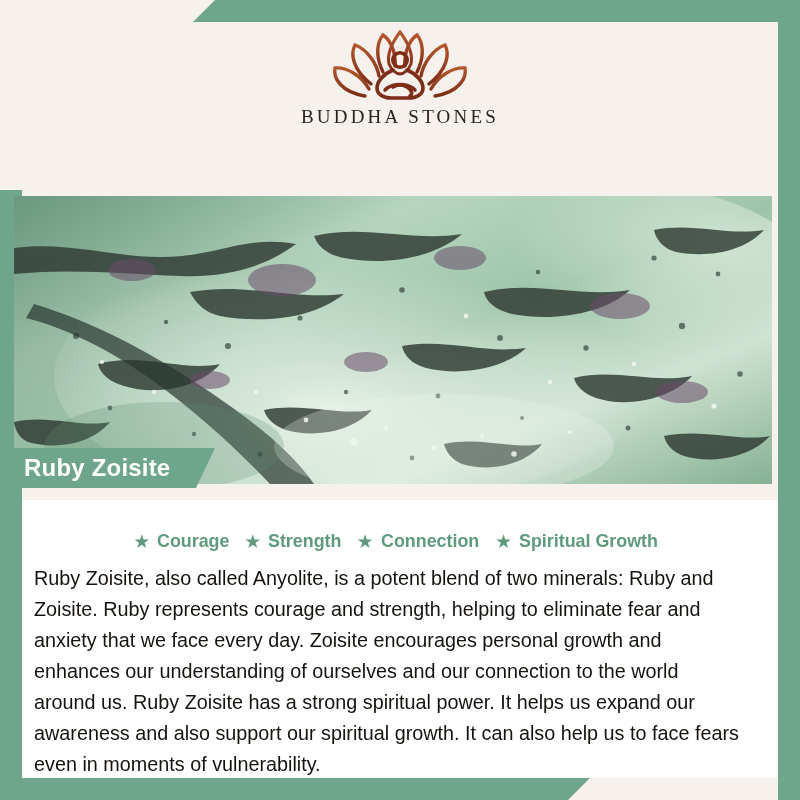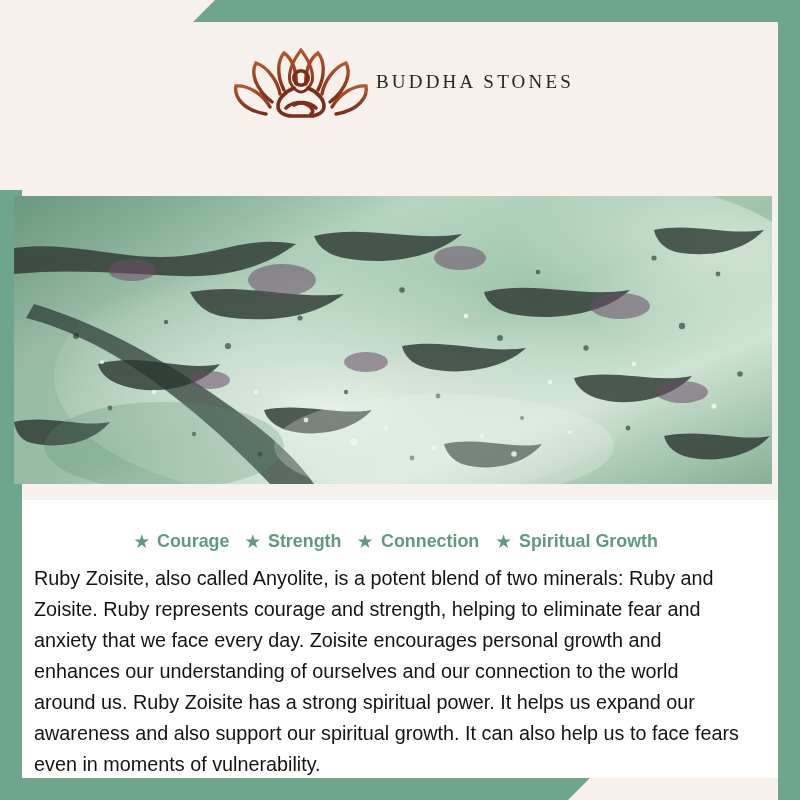--- a/index.html
+++ b/index.html
@@ -61,23 +61,23 @@
   }
 
   
   .logo-block {
     position: absolute;
     top: 22px;
     left: 0;
     width: 800px;
     height: 118px;
     display: flex;
-    flex-direction: row;
-    align-items: center;
-    justify-content: center;
+    flex-direction: column;
+    align-items: center;
+    justify-content: flex-start;
   }
   .logo-mark {
     margin-top: 4px;
     width: 150px;
     height: 78px;
     display: block;
   }
   .logo-word {
     margin-top: 2px;
     font-family: "Liberation Serif", serif;
@@ -345,20 +345,23 @@
           <circle cx="88" cy="166" r="2"></circle>
         <circle cx="452" cy="120" r="2.4"></circle>
           <circle cx="536" cy="186" r="2.2"></circle>
       </g>
 
       <ellipse cx="430" cy="250" rx="170" ry="52" fill="#eef5ee" opacity="0.28"></ellipse>
       <ellipse cx="150" cy="250" rx="120" ry="44" fill="#5d8a71" opacity="0.25"></ellipse>
     </svg>
   </div>
 
+  <div class="name-tag">
+    <span class="name-tag-text">Ruby Zoisite</span>
+  </div>
 
   <div class="content-panel">
 
     <div class="tags-row">
       <div class="tag">
         <span class="tag-star">★</span>
         <span class="tag-label">Courage</span>
       </div>
       <div class="tag">
         <span class="tag-star">★</span>

